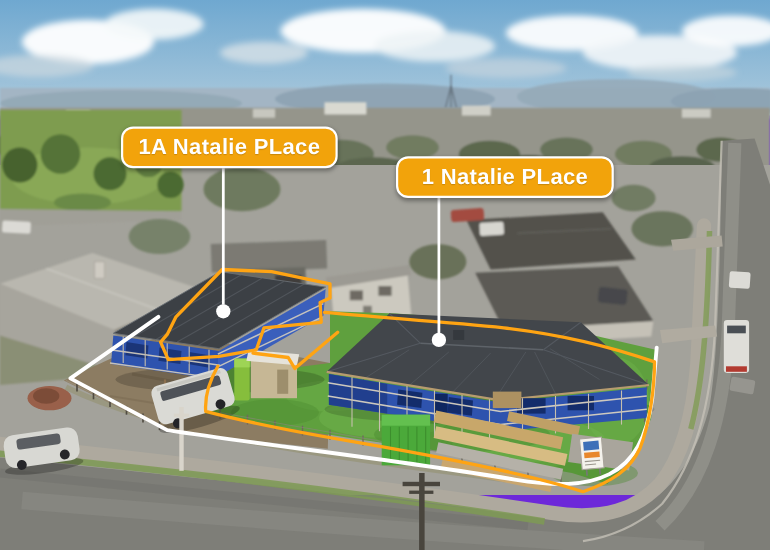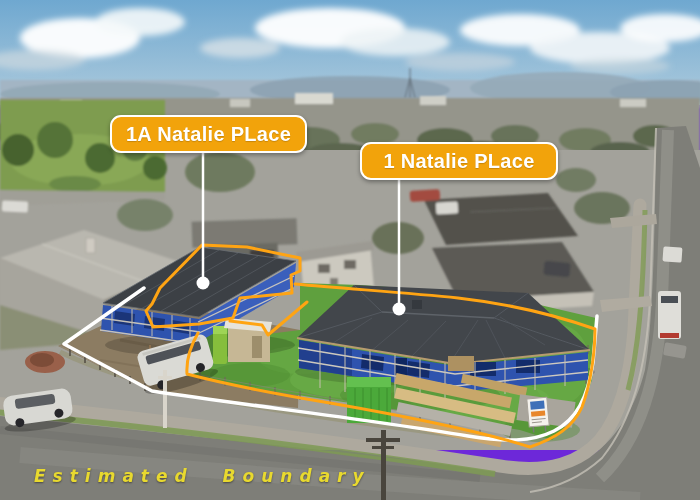--- a/index.html
+++ b/index.html
@@ -406,15 +406,14 @@
   </g>
 </svg>
 
   <div class="callout callout-1a">
     <span>1A Natalie PLace</span>
   </div>
   <div class="callout callout-1">
     <span>1 Natalie PLace</span>
   </div>
 
-  <div class="boundary-text">Estimated Boundary</div>
 
 </div>
 
 </body></html>

